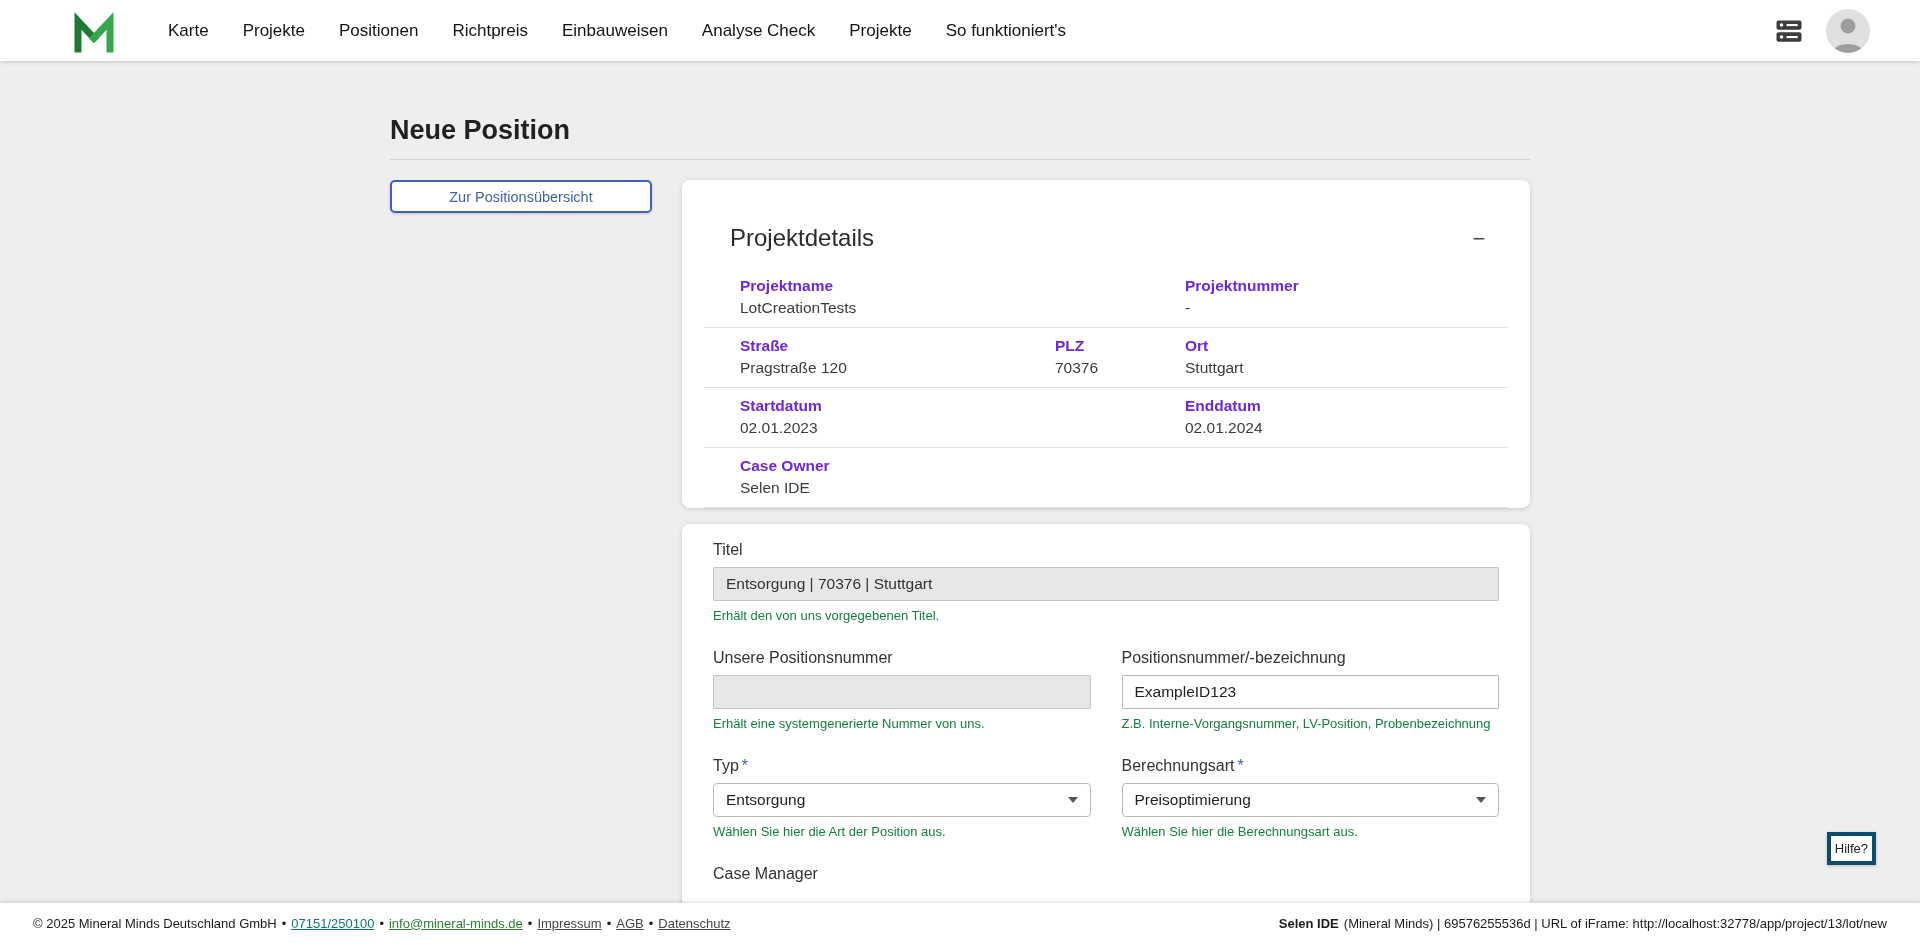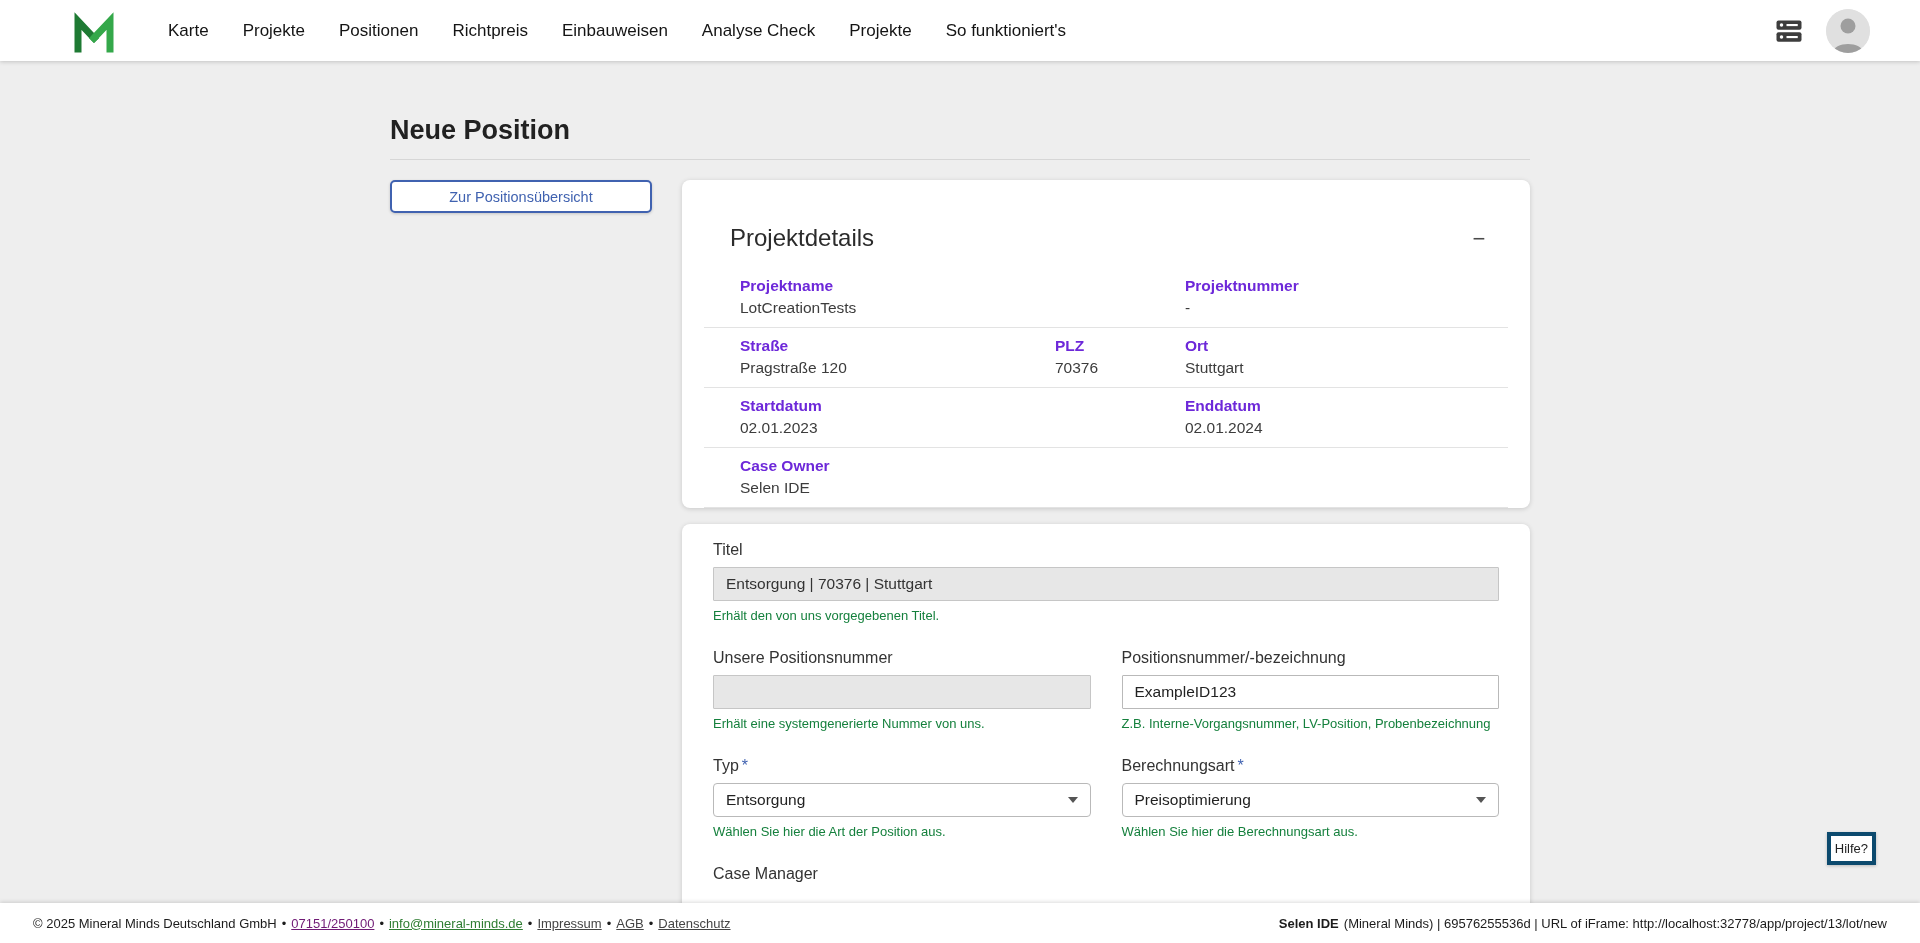--- a/index.html
+++ b/index.html
@@ -122,21 +122,21 @@
   
   footer.appfooter {
     position: absolute; left: 0; right: 0; bottom: 0; height: 40px;
     background: #ffffff; box-shadow: 0 -1px 4px rgba(0,0,0,.14);
     display: flex; align-items: center; justify-content: space-between;
     padding: 0 33px; font-size: 13px; color: #1c1c1c; z-index: 10;
   }
   .f-left, .f-right { display: flex; align-items: center; gap: 5px; white-space: nowrap; }
   .f-sep { color: #1c1c1c; }
   a.f-link { cursor: pointer; text-decoration: underline; }
-  .f-link.phone { color: #701a75; }
+  .f-link.phone { color: #0f766e; }
   .f-link.mail { color: #2e7d32; }
   .f-link.plain { color: #444444; }
   .f-user-bold { font-weight: 700; }
 </style>
 </head>
 <body>
 
 <header class="topnav">
   <div class="logo">
     <svg width="44" height="44" viewBox="0 0 44 44">

